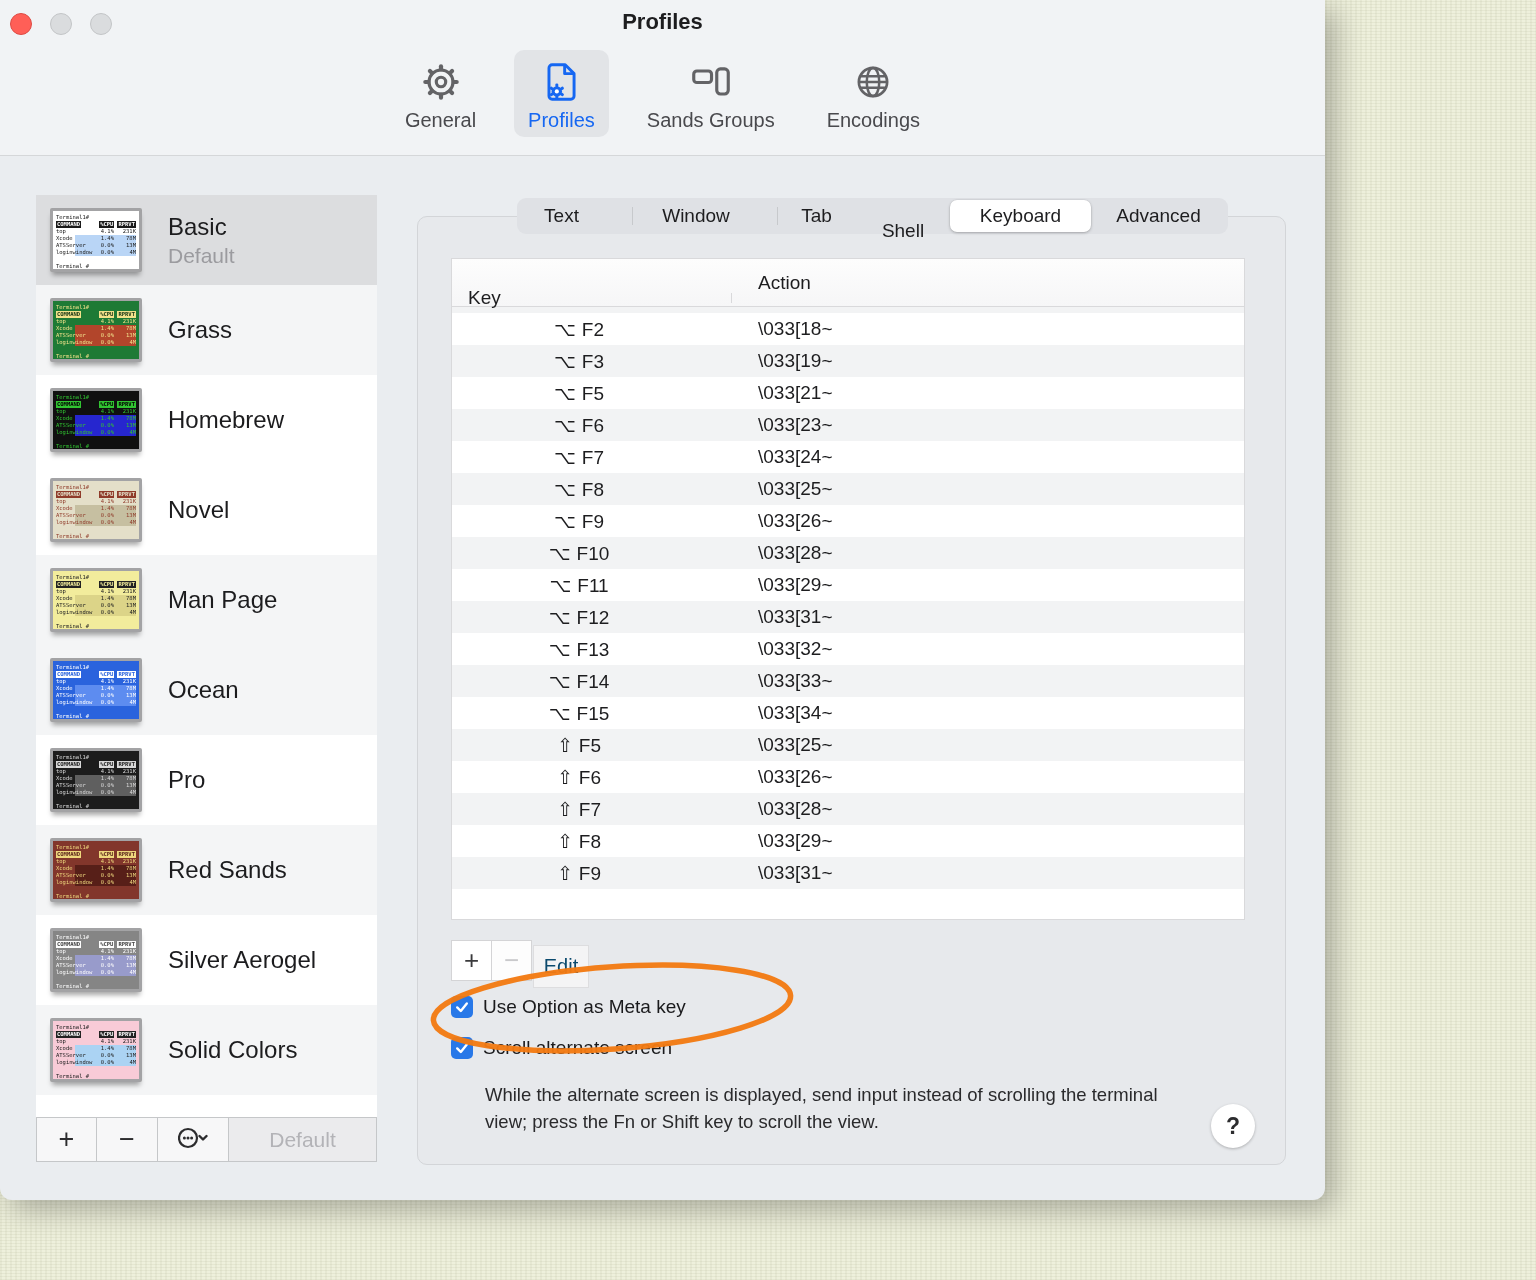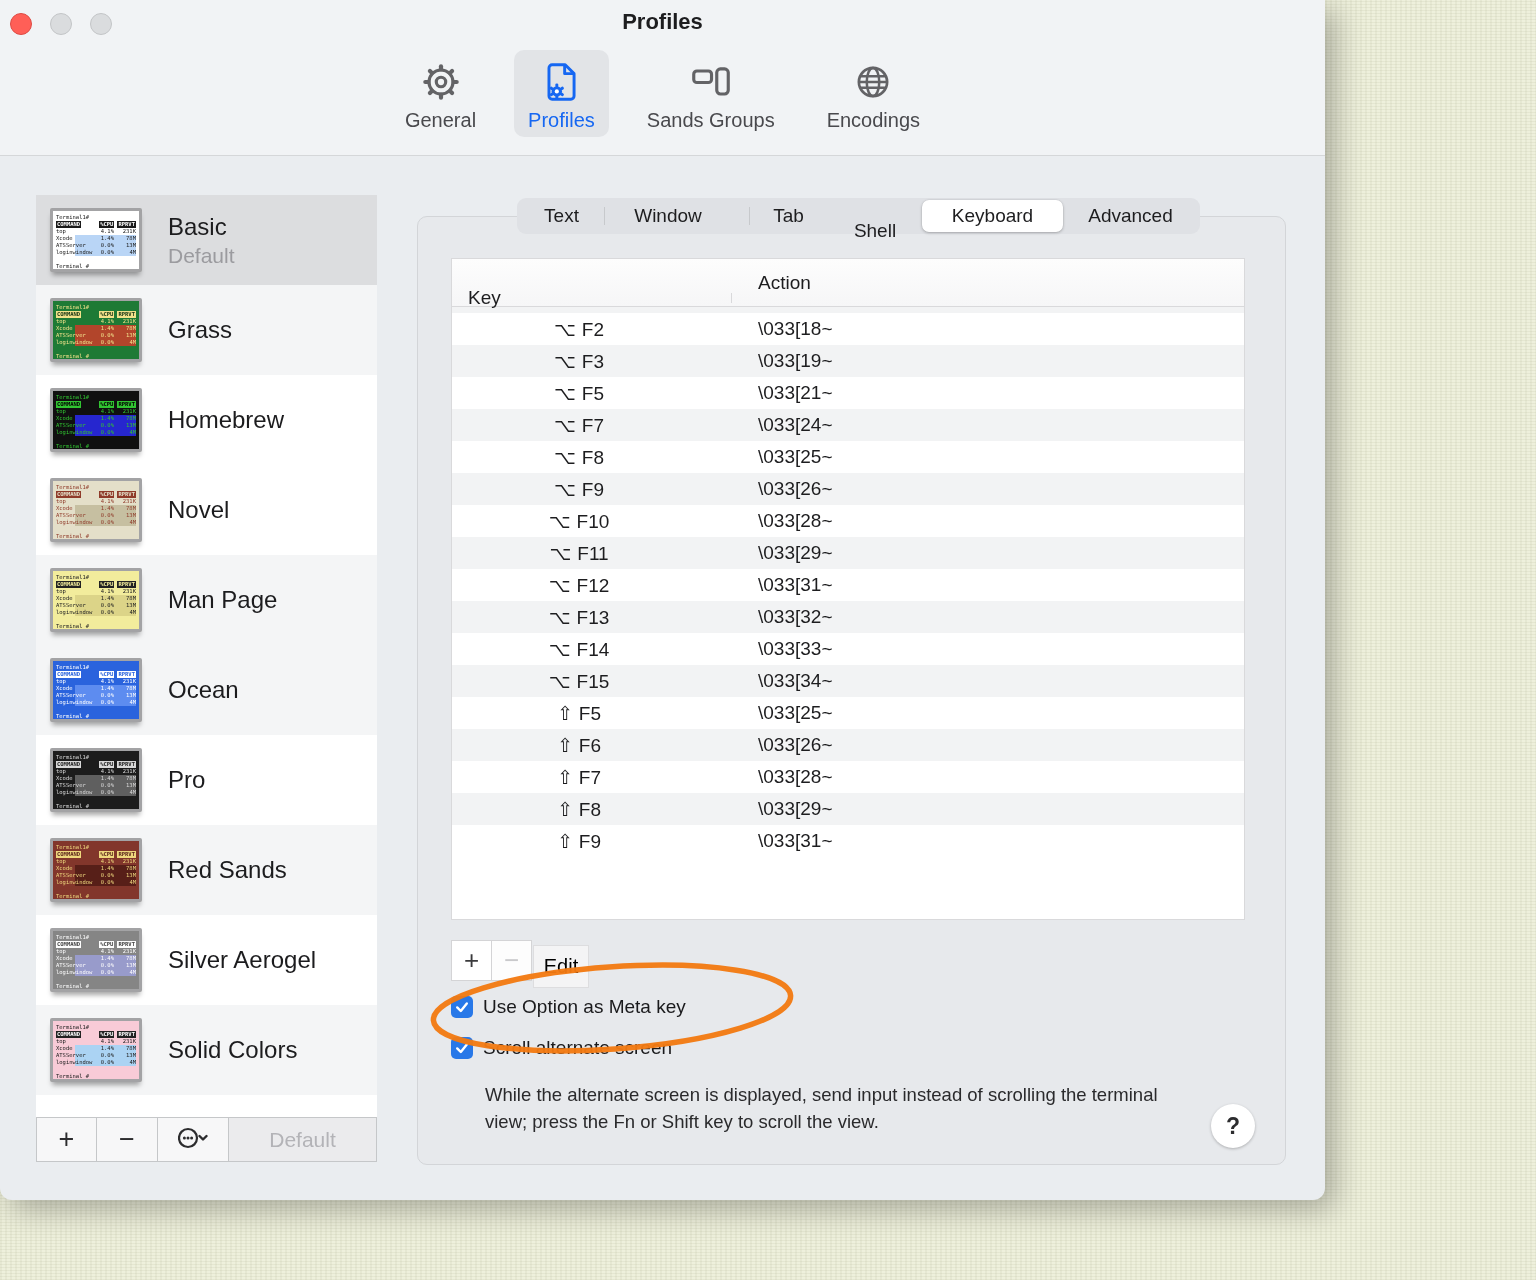--- a/index.html
+++ b/index.html
@@ -98,21 +98,21 @@
   .t-key .mod{ font-family:"DejaVu Sans",sans-serif; margin-right:6px; }
   .t-action{ padding-left:26px; white-space:nowrap; }
 
   
   .btn{ position:absolute; border:1px solid #d4d4d6; background:#ffffff;
     display:flex; align-items:center; justify-content:center; }
   .btn-add{ left:451px; top:940px; width:41px; height:41px; font-size:26px; color:#3a3a3c; }
   .btn-del{ left:491px; top:940px; width:41px; height:41px; font-size:26px;
     color:#c9c9cb; background:#fdfdfd; }
   .btn-edit{ left:533px; top:945px; width:56px; height:43px; font-size:20px;
-    color:#000000; background:#f4f4f5; border-color:#dddddf; }
+    color:#0c4a6e; background:#f4f4f5; border-color:#dddddf; }
 
   .chk-row{ position:absolute; left:451px; display:flex; align-items:center; }
   .chk-row-0{ top:996px; } .chk-row-1{ top:1037px; }
   .chk-box{ width:22px; height:22px; border-radius:5px; background:#2878e8;
     display:flex; align-items:center; justify-content:center; }
   .chk-label{ margin-left:10px; font-size:19px; color:#1a1a1c; }
 
   .help-text{ position:absolute; left:485px; top:1081px; width:680px;
     font-size:18.5px; line-height:27px; color:#2a2a2c; }
   .help-btn{ position:absolute; left:1211px; top:1104px; width:44px; height:44px;
@@ -630,21 +630,21 @@
         </svg>
       </span>
     </div>
     <div class="sbf-seg sbf-default">Default</div>
   </div>
 
   <div class="panel"></div>
 
   <div class="tabs">
       <div class="seg" style="width: 85px;">Text</div>
-      <div class="seg" style="width: 128px;">Window</div>
+      <div class="seg" style="width: 128px; margin-left: 28px;">Window</div>
       <div class="seg" style="width: 79px; margin-left: 17px;">Tab</div>
       <div class="seg" style="width: 94px; margin-top: 30px;">Shell</div>
       <div class="seg selected" style="width: 141px;">Keyboard</div>
       <div class="seg" style="width: 135px;">Advanced</div>
     </div>
 
   <div class="ktable">
     <div class="t-head">
       <div class="th-key">Key</div>
       <div class="th-action">Action</div>
@@ -658,20 +658,24 @@
           </div>
           <div class="t-row">
             <span class="t-key"><span class="mod">⌥</span><span>F3</span></span>
             <span class="t-action">\033[19~</span>
           </div>
           <div class="t-row">
             <span class="t-key"><span class="mod">⌥</span><span>F5</span></span>
             <span class="t-action">\033[21~</span>
           </div>
           <div class="t-row">
+            <span class="t-key"><span class="mod">⌥</span><span>F6</span></span>
+            <span class="t-action">\033[23~</span>
+          </div>
+          <div class="t-row">
             <span class="t-key"><span class="mod">⌥</span><span>F7</span></span>
             <span class="t-action">\033[24~</span>
           </div>
           <div class="t-row">
             <span class="t-key"><span class="mod">⌥</span><span>F8</span></span>
             <span class="t-action">\033[25~</span>
           </div>
           <div class="t-row">
             <span class="t-key"><span class="mod">⌥</span><span>F9</span></span>
             <span class="t-action">\033[26~</span>

